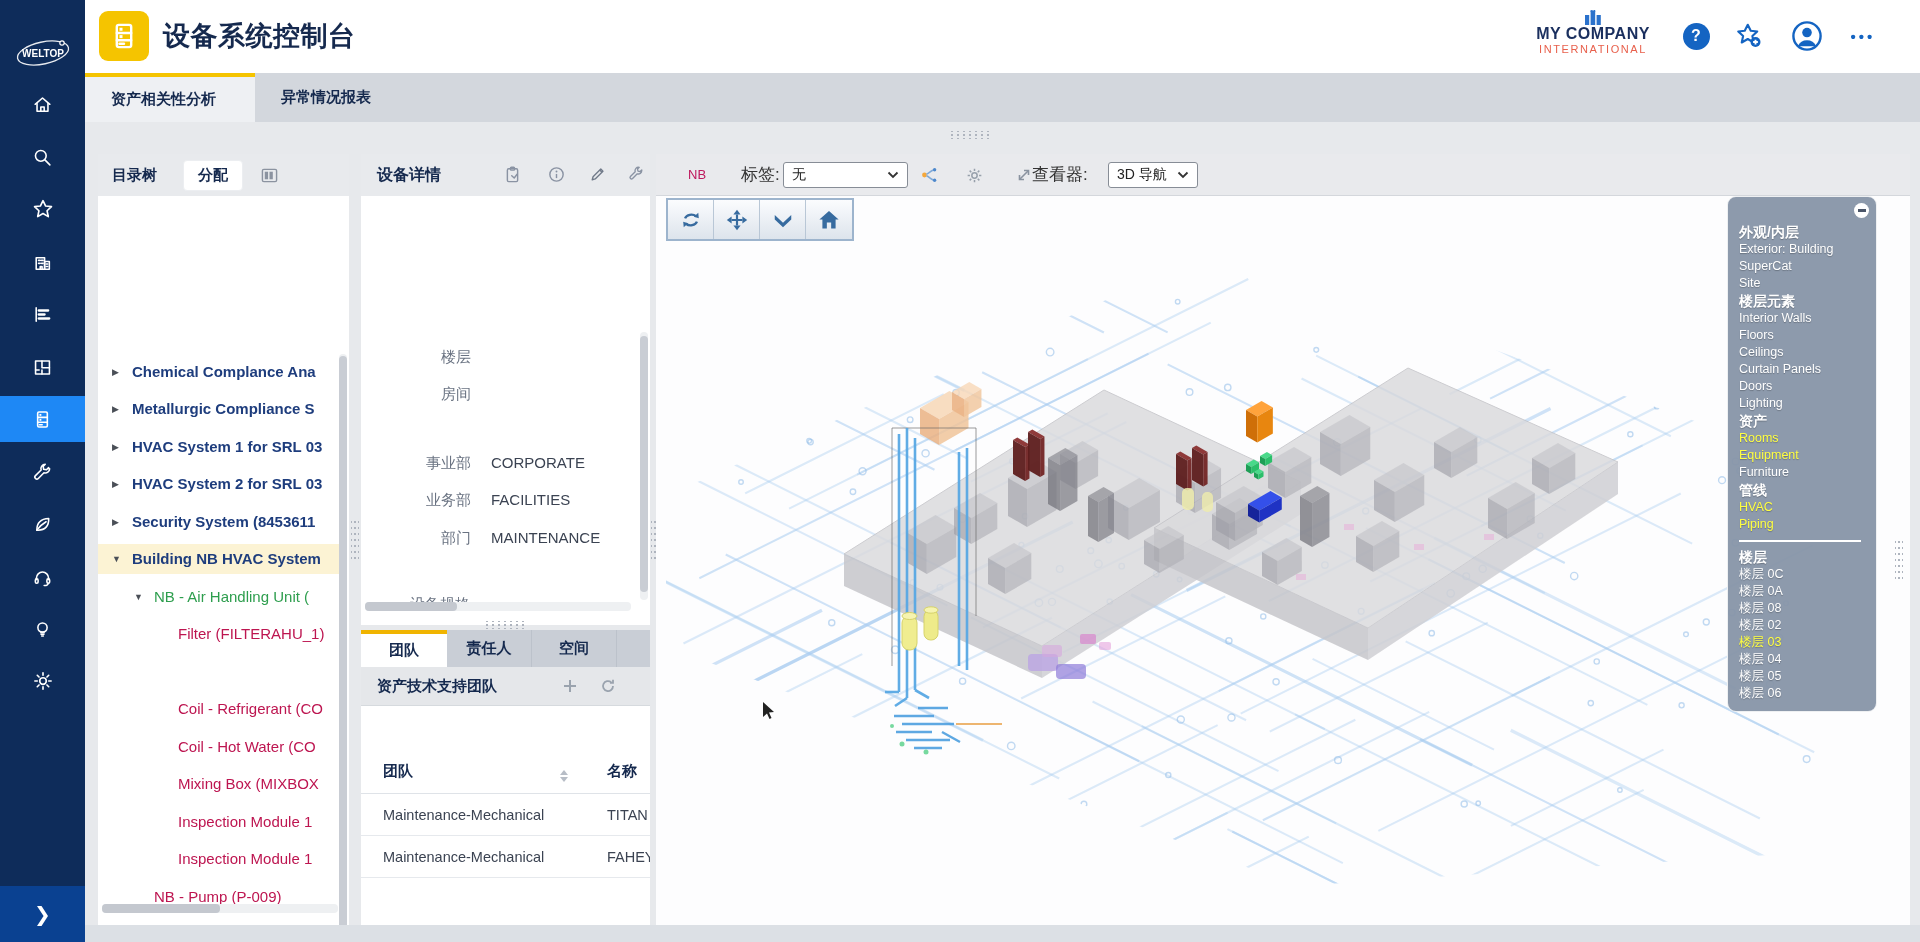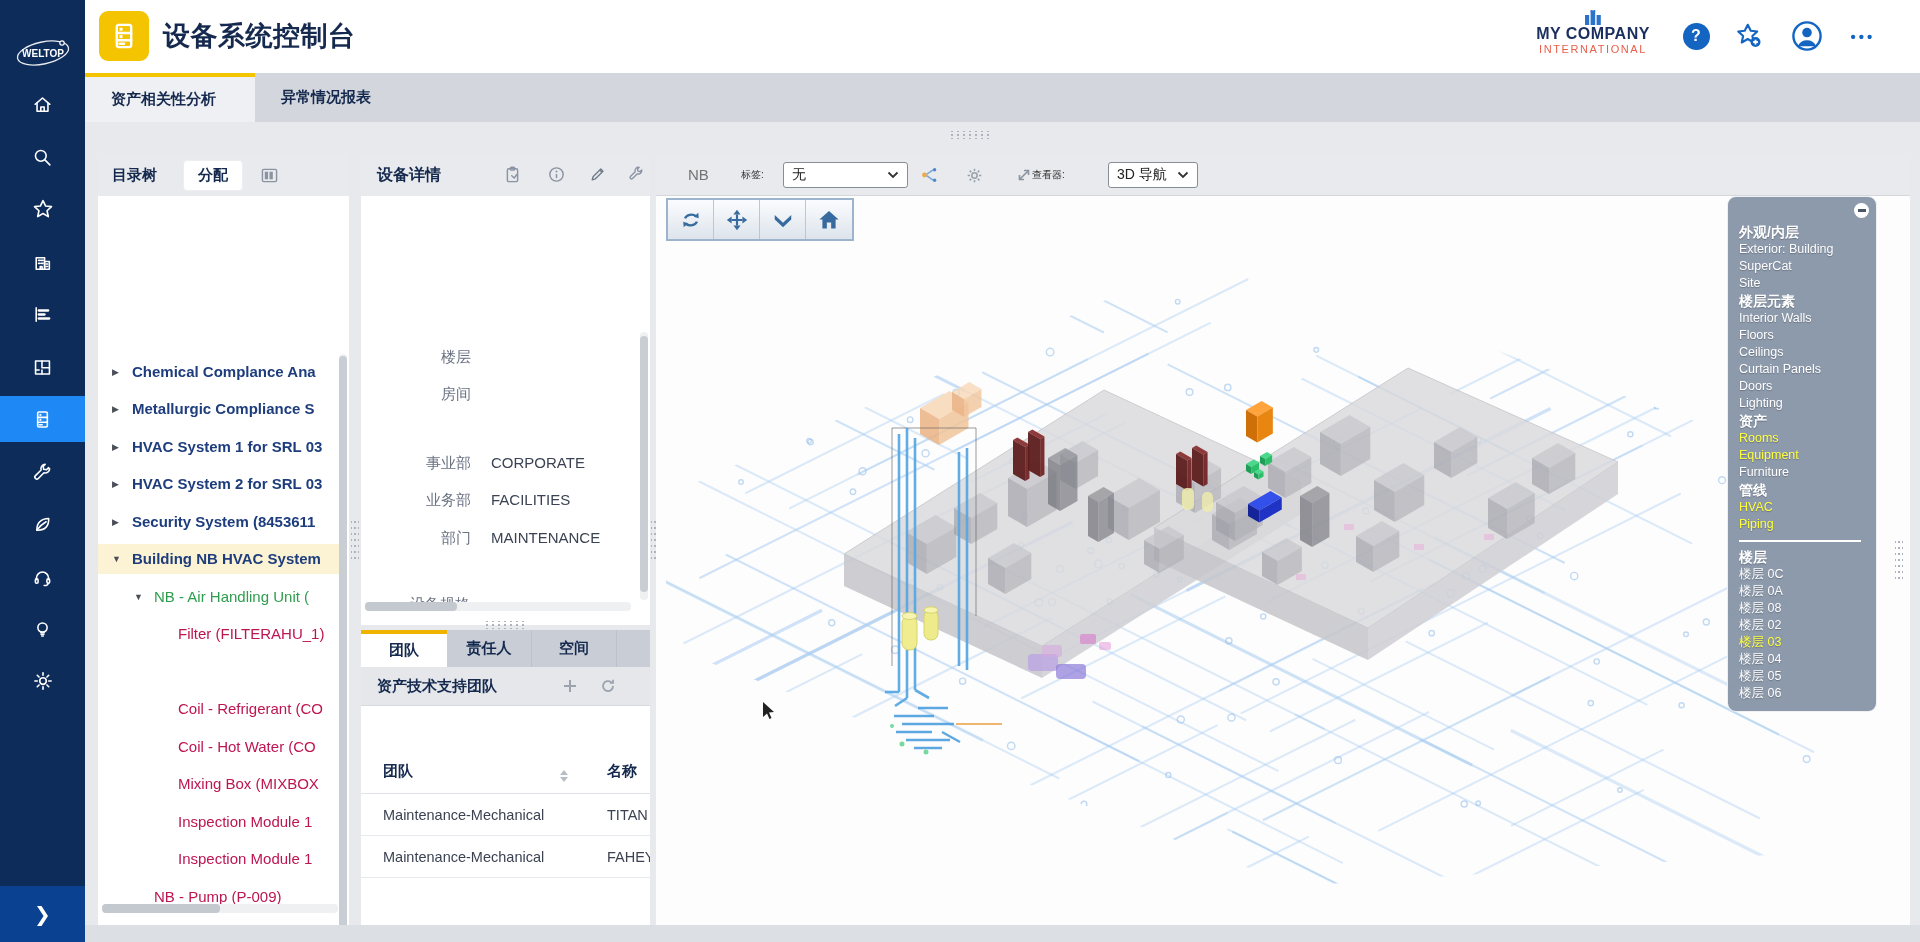--- a/index.html
+++ b/index.html
@@ -76,22 +76,22 @@
   #team-sub{position:absolute;left:0;top:37px;width:289px;height:39px;background:#e5e7ea;border-bottom:1px solid #d6dade;display:flex;align-items:center;padding-left:16px}
   #team-sub .t{font-size:15px;font-weight:bold;color:#15294e}
   .sub-ic{position:absolute;top:8px;width:22px;height:22px;display:flex;align-items:center;justify-content:center;color:#9aa3ae;cursor:pointer}
   .th-row{position:absolute;left:0;width:289px;height:32px;border-bottom:1px solid #dfe3e8;font-size:15px;font-weight:bold;color:#15294e}
   .td-row{position:absolute;left:0;width:289px;height:42px;line-height:42px;border-bottom:1px solid #e6e9ed;font-size:14.5px;color:#3b4352;white-space:nowrap;overflow:hidden;cursor:pointer}
   .c1{position:absolute;left:22px}.c2{position:absolute;left:246px}
 
   
   #viewer{left:656px;top:154px;width:1254px;height:771px;background:#fdfdfe;overflow:hidden}
   #vw-toolbar{position:absolute;left:0;top:0;width:1254px;height:42px;background:#e9eaed;border-bottom:1px solid #d4d7dc;display:flex;align-items:center}
-  #vw-toolbar .lbl{font-size:10px;color:#333}
-  #vw-model{font-size:15px;color:#737373;position:absolute;left:32px}
+  #vw-toolbar .lbl{font-size:17px;color:#333}
+  #vw-model{font-size:13px;color:#be185d;position:absolute;left:32px}
   .selbox{height:26px;background:#fff;border:1px solid #878d96;border-radius:3px;display:flex;align-items:center;padding:0 8px;font-size:14px;color:#222;cursor:pointer;position:absolute;top:8px}
   .selbox .cv{margin-left:auto}
   .tb-ic{position:absolute;top:9px;width:24px;height:24px;display:flex;align-items:center;justify-content:center;cursor:pointer}
   #navbtns{position:absolute;left:10px;top:44px;border:2px solid #9db4cd;background:#c6d3e0;display:flex}
   .nb{width:46px;height:39px;background:linear-gradient(#fbfcfe,#dde4ec);border-right:1px solid #b9c7d6;display:flex;align-items:center;justify-content:center;cursor:pointer}
   .nb:last-child{border-right:none}
 
   
   #layers{position:absolute;left:1071px;top:42px;width:150px;height:516px;background:rgba(134,148,167,.94);border:1px solid rgba(255,255,255,.85);border-radius:9px;padding:26px 11px 8px 11px;z-index:10}
   #lp-min{position:absolute;right:7px;top:6px;width:15px;height:15px;border-radius:50%;background:#fff;display:flex;align-items:center;justify-content:center;cursor:pointer}

